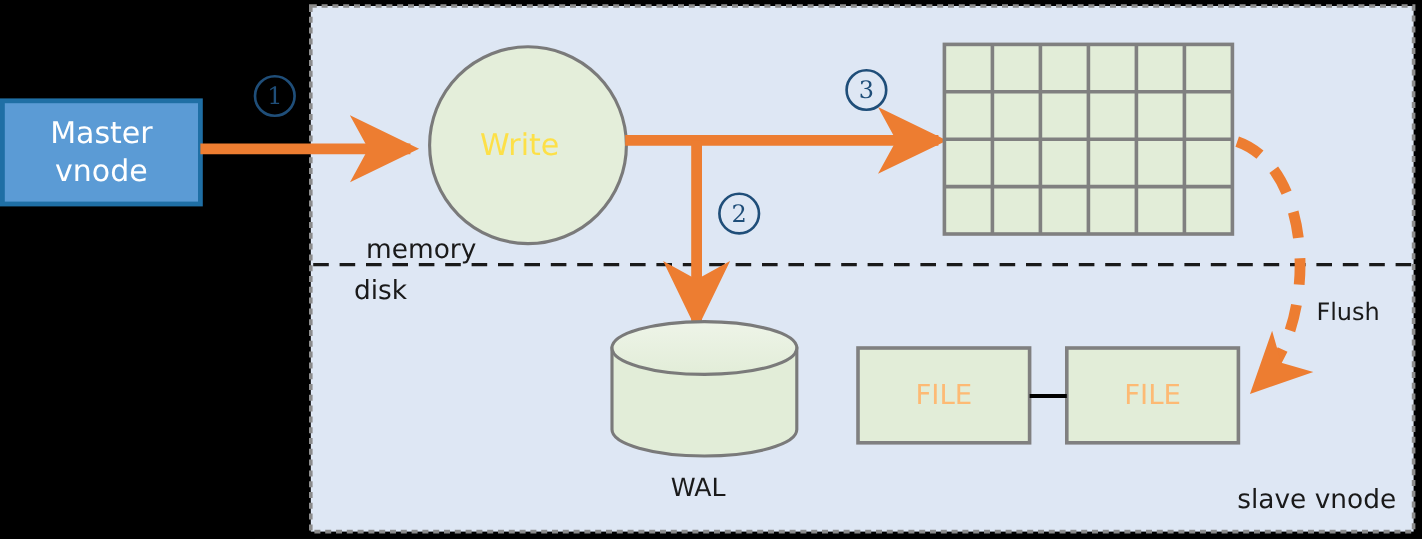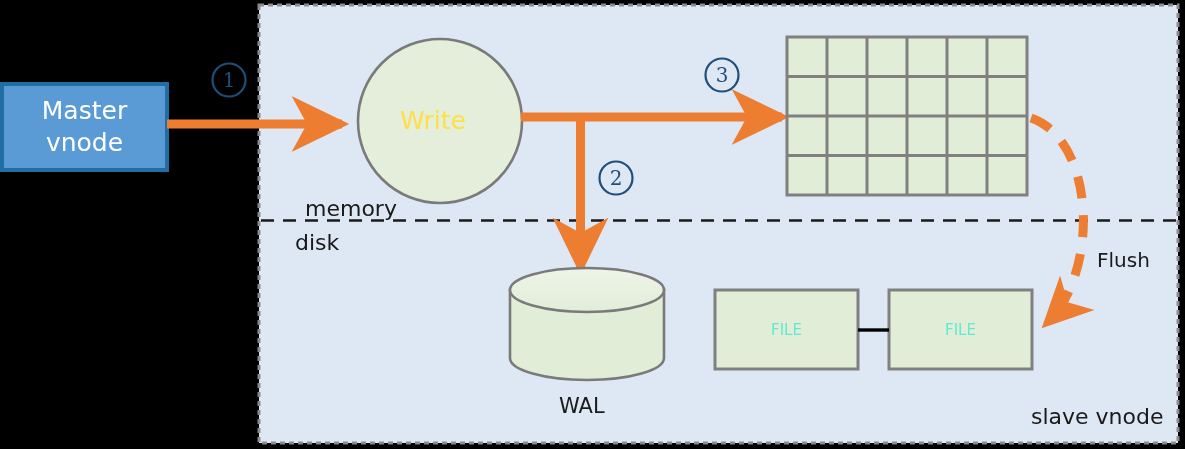--- a/index.html
+++ b/index.html
@@ -77,22 +77,22 @@
   #slave-vnode-label {
     left: 1031px;
     top: 406px;
     font-size: 22px;
   }
   .file-label {
     position: absolute;
     display: flex;
     align-items: center;
     justify-content: center;
-    font-size: 15px;
-    color: #5eead4;
+    font-size: 23px;
+    color: #fdba74;
   }
   #file-label-1 { left: 715px; top: 290px; width: 143px; height: 79px; }
   #file-label-2 { left: 889px; top: 290px; width: 143px; height: 79px; }
   .step-num {
     position: absolute;
     display: flex;
     align-items: center;
     justify-content: center;
     color: #1f4e79;
     font-size: 20px;

